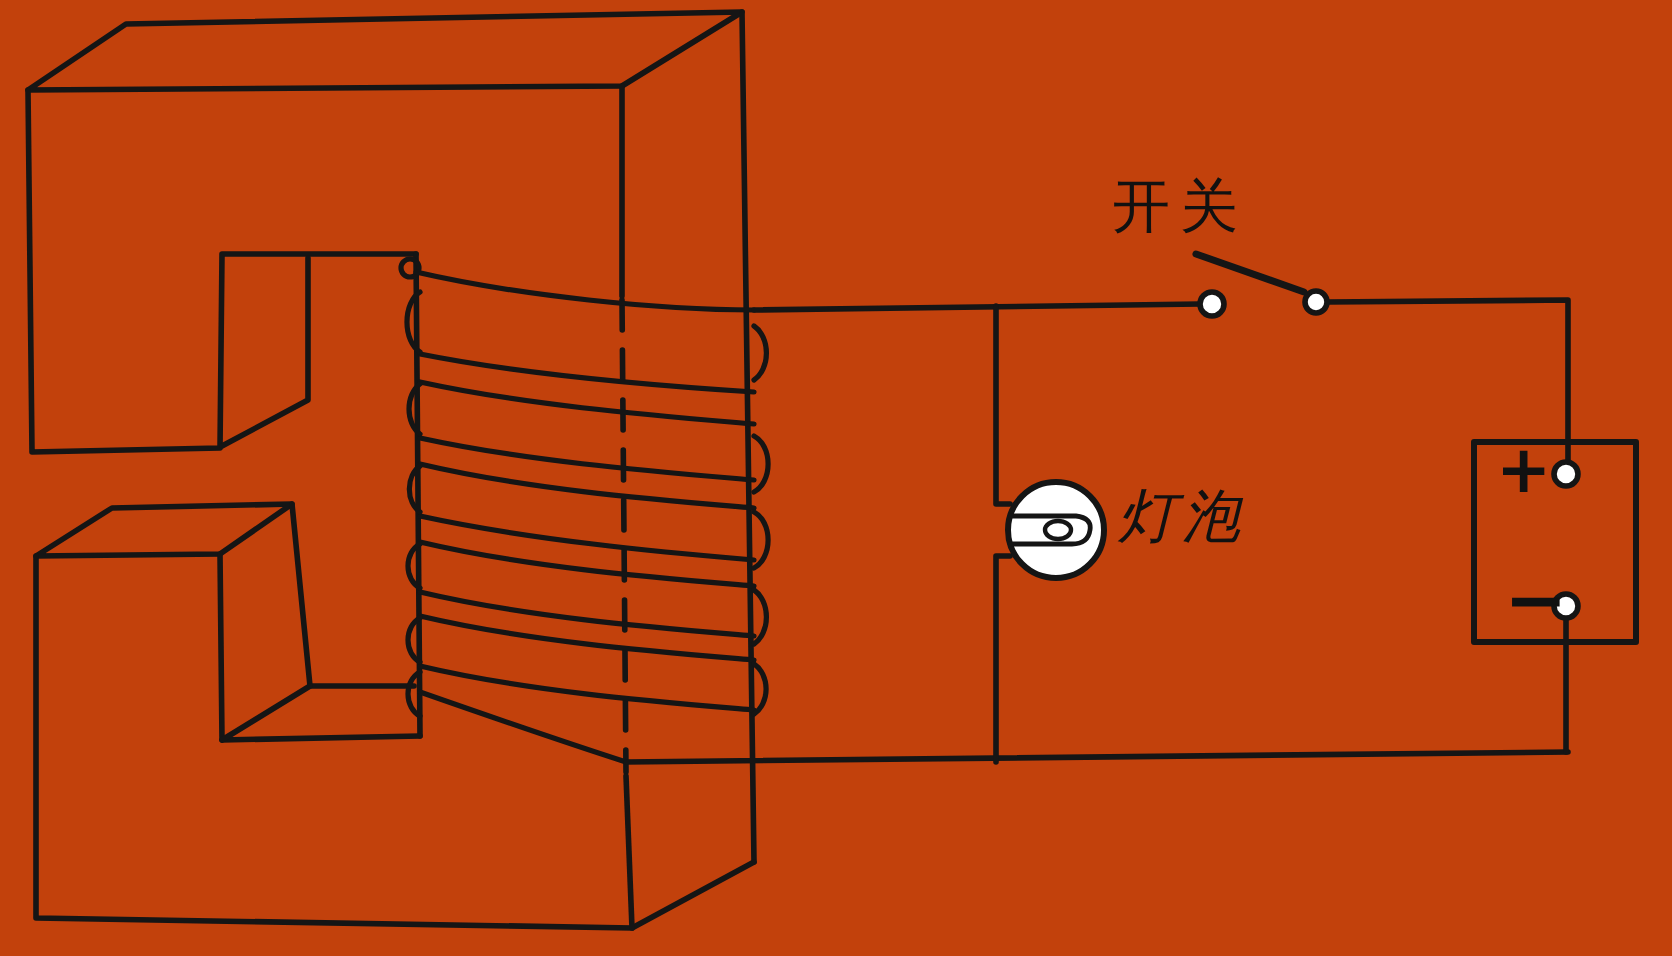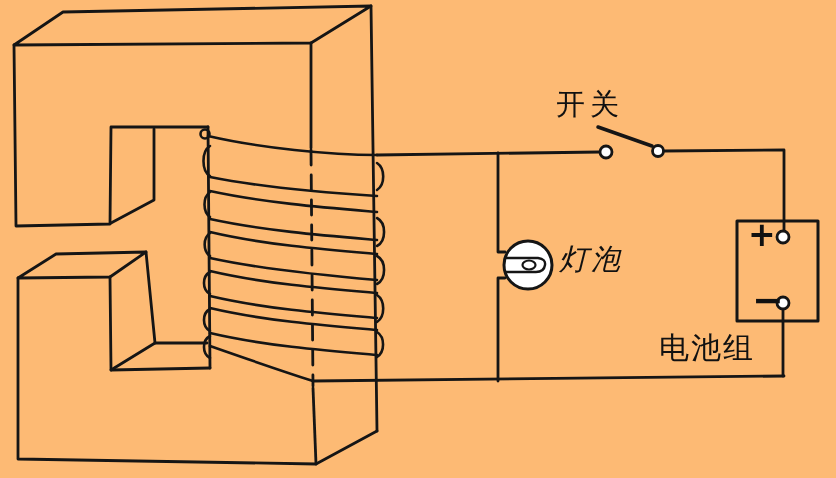--- a/index.html
+++ b/index.html
@@ -1,17 +1,17 @@
 <!DOCTYPE html>
 <html><head>
 <meta charset="utf-8">
 <style>
   html,body{margin:0;padding:0;background:#fff;}
   .canvas{
-    position:relative;width:836px;height:478px;background:#fdba74;overflow:hidden;
+    position:relative;width:836px;height:478px;background:#c2410c;overflow:hidden;
     font-family:"Liberation Serif","DejaVu Serif",serif;
   }
   .canvas svg{position:absolute;left:0;top:0;}
   .lbl{
     position:absolute;color:#111;line-height:1;white-space:nowrap;
     font-family:"Liberation Serif","DejaVu Serif",serif;
   }
   .lbl-switch{left:556px;top:90px;font-size:29px;letter-spacing:5px;}
   .lbl-bulb{left:559px;top:245px;font-size:29px;letter-spacing:3px;font-style:italic;}
   .lbl-battery{left:659px;top:333px;font-size:30px;letter-spacing:2px;}
@@ -102,17 +102,16 @@
         <rect x="737" y="221" width="81" height="100" stroke-width="3"></rect>
         <circle cx="783" cy="237" r="6" fill="#fff"></circle>
         <circle cx="783" cy="303" r="6" fill="#fff"></circle>
       </g>
 
     </g>
   </svg>
 
   <div class="lbl lbl-switch">开关</div>
   <div class="lbl lbl-bulb">灯泡</div>
-  <div class="lbl lbl-battery">电池组</div>
   <div class="term term-plus">+</div>
   <div class="term term-minus">−</div>
 
 </div>
 
 </body></html>

